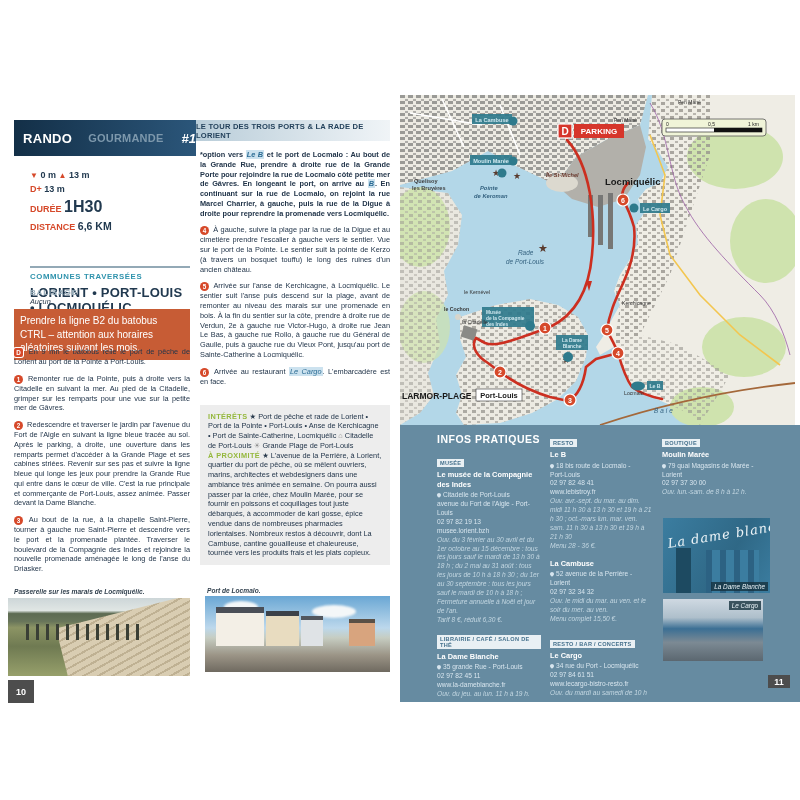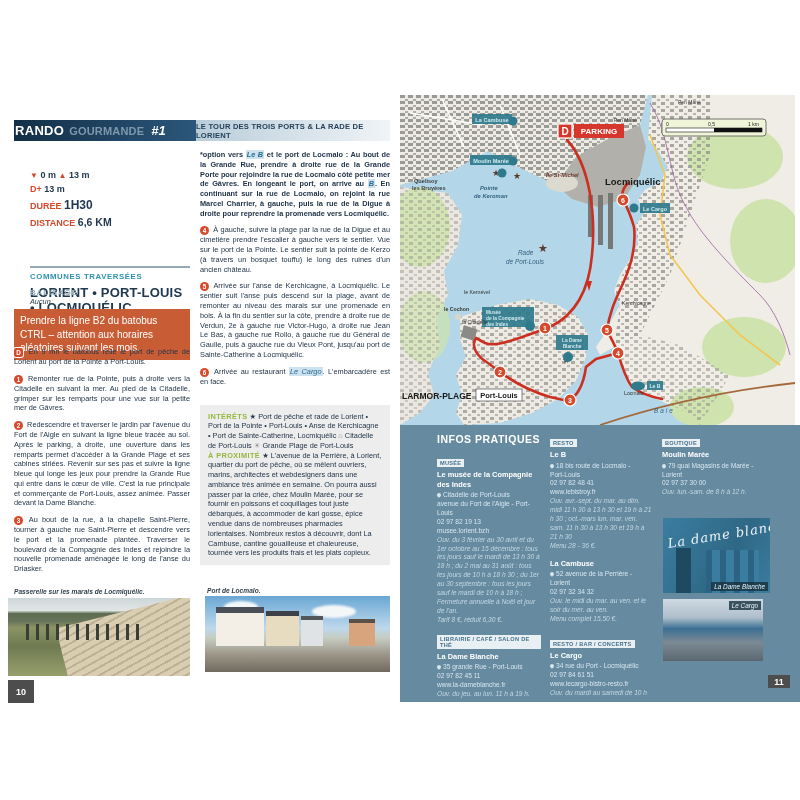--- a/index.html
+++ b/index.html
@@ -1,22 +1,22 @@
 <!DOCTYPE html>
 <html><head>
 <meta charset="utf-8">
 <style>
   html,body{margin:0;padding:0;background:#ffffff;}
   #page{position:relative;width:800px;height:800px;background:#ffffff;overflow:hidden;
         font-family:"Liberation Sans",sans-serif;color:#1d3048;}
   .abs{position:absolute;}
   
-  .hdr-left{left:14px;top:120px;width:182px;height:21px;
+  .hdr-left{left:14px;top:120px;width:182px;height:36px;
     background:linear-gradient(90deg,#132f47,#2b567a);
-    display:flex;align-items:center;padding-left:1px;box-sizing:border-box;}
+    display:flex;align-items:center;padding-left:9px;box-sizing:border-box;justify-content:space-between;}
   .hdr-left .brand{color:#fff;font-weight:bold;font-size:13px;letter-spacing:.3px;}
   .hdr-left .brand-sub{color:#7d98ac;font-weight:bold;font-size:11px;margin-left:5px;letter-spacing:.2px;}
   .hdr-left .brand-num{color:#fff;font-weight:bold;font-size:13px;margin-left:7px;font-style:italic;}
   .hdr-right{left:196px;top:120px;width:194px;height:21px;
     background:linear-gradient(90deg,#b9cdd9,#f0f4f7);
     display:flex;align-items:center;justify-content:center;}
   .hdr-right span{color:#24425c;font-weight:bold;font-size:7.6px;letter-spacing:.2px;}
   
   .stats{left:30px;top:150px;width:160px;font-size:9px;font-weight:bold;color:#21394f;margin-top:20px;}
   .stats .row{margin-bottom:4px;}
@@ -98,21 +98,21 @@
       <span>0 m</span>
       <span class="red tri">▲</span>
       <span>13 m</span>
     </div>
     <div class="row">
       <span class="red">D+</span>
       <span>13 m</span>
     </div>
     <div class="row">
       <span class="red">DURÉE</span>
-      <span style="font-size:12px">1H30</span>
+      <span style="font-size:16px">1H30</span>
     </div>
     <div class="row">
       <span class="red">DISTANCE</span>
       <span style="font-size:10.5px">6,6 KM</span>
     </div>
   </div>
 
   <div class="abs communes">
     <div class="ct">COMMUNES TRAVERSÉES</div>
     <div class="cl">LORIENT • PORT-LOUIS • LOCMIQUÉLIC</div>

